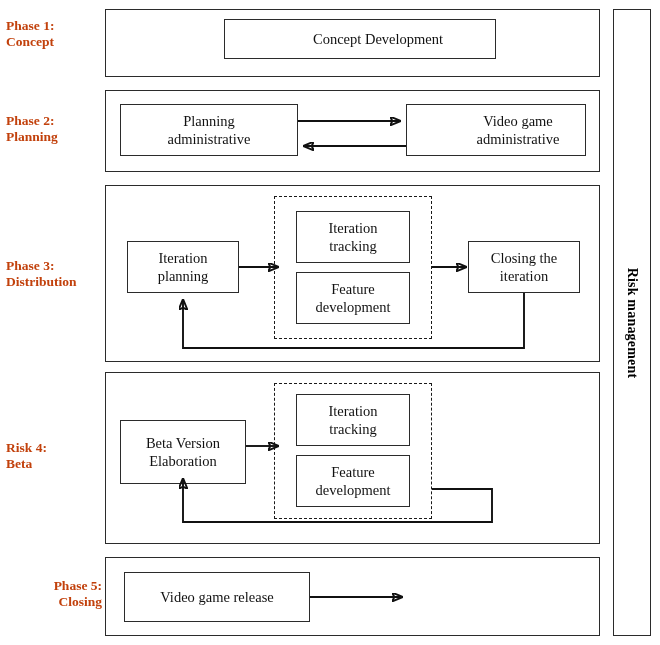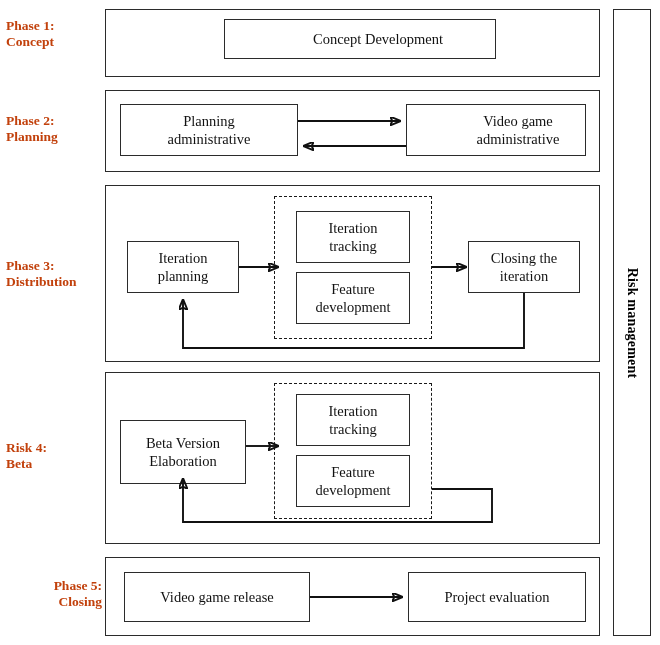--- a/index.html
+++ b/index.html
@@ -217,25 +217,20 @@
   </div>
 
   <div class="phase-box" style="left:105px; top:557px; width:495px; height:79px;"></div>
 
   <div class="node" style="left:124px; top:572px; width:186px; height:50px;justify-content:center;">
     <span class="txt">
       <span class="ln">Video game release</span>
     </span>
   </div>
 
-  <div class="node" style="left:408px; top:572px; width:178px; height:50px;">
-    <span class="txt">
-      <span class="ln">Project evaluation</span>
-    </span>
-  </div>
 
   <div class="risk-bar" style="left:613px; top:9px; width:38px; height:627px;">
     <span class="risk-text">Risk management</span>
   </div>
 
   <svg id="wires" viewBox="0 0 660 645">
     <defs>
       <marker id="arrowR" markerWidth="11" markerHeight="9" refX="10" refY="4.5" orient="auto" markerUnits="userSpaceOnUse">
         <path d="M0,0 L11,4.5 L0,9 L2.4,4.5 Z" fill="#111111"></path>
       </marker>

